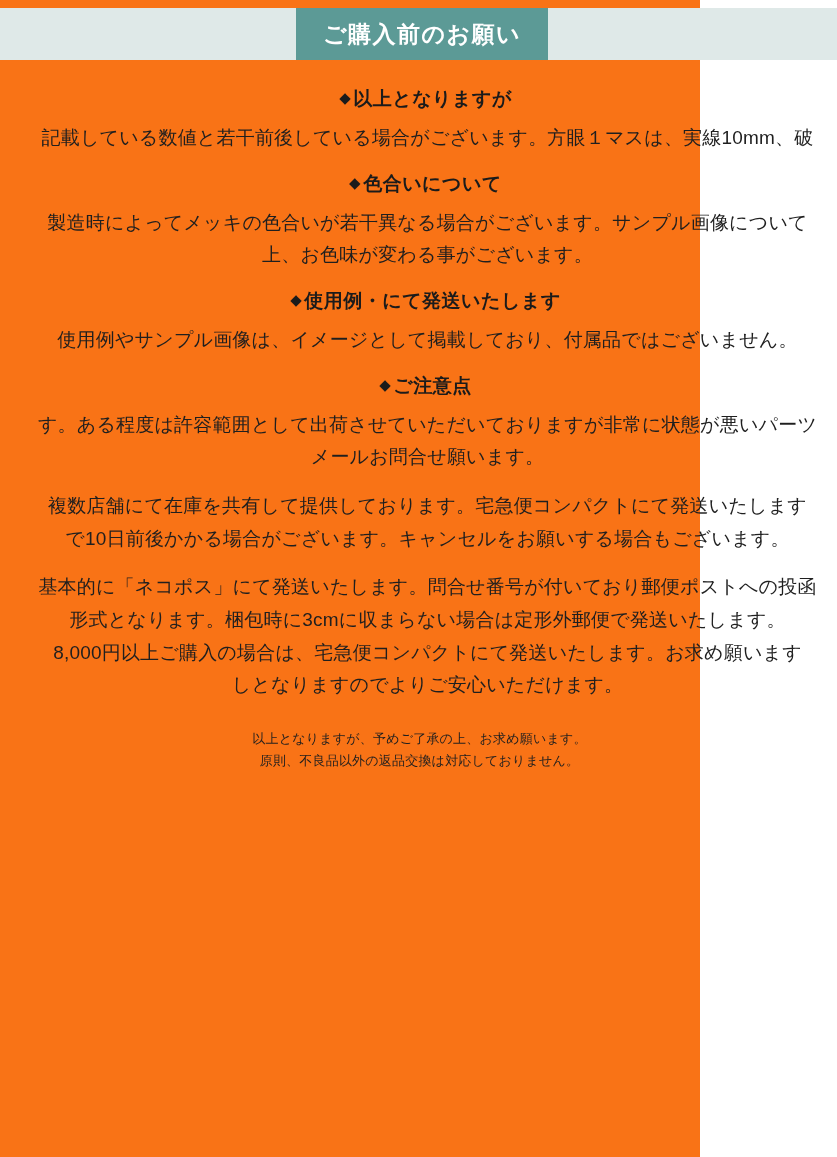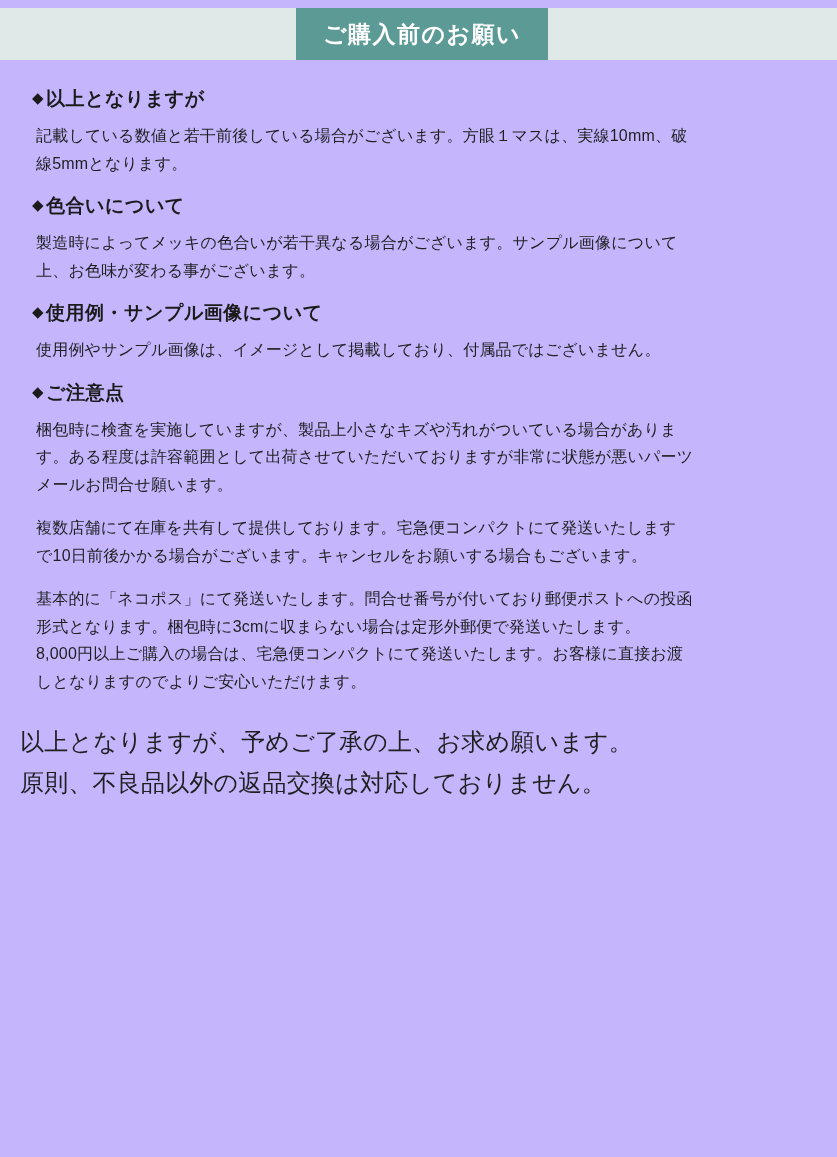--- a/index.html
+++ b/index.html
@@ -9,24 +9,25 @@
   body {
     width: 837px;
     height: 1157px;
     background: #ffffff;
     font-family: "Liberation Sans", "DejaVu Sans", sans-serif;
     color: #222222;
     overflow: hidden;
   }
   .page {
     position: relative;
-    width: 837px;
+    width: 700px;
     height: 1157px;
-    background: #c4b5fd;
+    background: #f97316;
     box-sizing: border-box;
+    text-align: center;
   }
 
   
   .header-band {
     position: absolute;
     top: 8px;
     left: 0;
     width: 837px;
     height: 52px;
   }
@@ -84,31 +85,31 @@
     margin: 14px 0 10px 14px;
     letter-spacing: 0.5px;
   }
   .diamond {
     font-size: 15px;
     position: relative;
     top: -2px;
     margin-right: 2px;
   }
   .section-body {
-    font-size: 16px;
+    font-size: 19px;
     line-height: 1.72;
     color: #1f1f1f;
     margin: 0 0 16px 18px;
     letter-spacing: 0.2px;
   }
   .section-body p {
     margin: 0;
   }
   .closing {
-    font-size: 24px;
+    font-size: 13px;
     line-height: 1.72;
     color: #1f1f1f;
     margin: 26px 0 0 2px;
     letter-spacing: 0.2px;
   }
   .closing p {
     margin: 0;
   }
 </style>
 </head>
@@ -125,66 +126,64 @@
   </div>
 
   <div class="content">
 
     <div class="section">
       <div class="section-heading">
         <span class="diamond">◆</span><span>以上となりますが</span>
       </div>
       <div class="section-body">
         <p>記載している数値と若干前後している場合がございます。方眼１マスは、実線10mm、破</p>
-        <p>線5mmとなります。</p>
       </div>
     </div>
 
     <div class="section">
       <div class="section-heading">
         <span class="diamond">◆</span><span>色合いについて</span>
       </div>
       <div class="section-body">
         <p>製造時によってメッキの色合いが若干異なる場合がございます。サンプル画像について</p>
         <p>上、お色味が変わる事がございます。</p>
       </div>
     </div>
 
     <div class="section">
       <div class="section-heading">
-        <span class="diamond">◆</span><span>使用例・サンプル画像について</span>
+        <span class="diamond">◆</span><span>使用例・にて発送いたします</span>
       </div>
       <div class="section-body">
         <p>使用例やサンプル画像は、イメージとして掲載しており、付属品ではございません。</p>
       </div>
     </div>
 
     <div class="section">
       <div class="section-heading">
         <span class="diamond">◆</span><span>ご注意点</span>
       </div>
       <div class="section-body">
-        <p>梱包時に検査を実施していますが、製品上小さなキズや汚れがついている場合がありま</p>
         <p>す。ある程度は許容範囲として出荷させていただいておりますが非常に状態が悪いパーツ</p>
         <p>メールお問合せ願います。</p>
       </div>
     </div>
 
     <div class="section">
       <div class="section-body">
         <p>複数店舗にて在庫を共有して提供しております。宅急便コンパクトにて発送いたします</p>
         <p>で10日前後かかる場合がございます。キャンセルをお願いする場合もございます。</p>
       </div>
     </div>
 
     <div class="section">
       <div class="section-body">
         <p>基本的に「ネコポス」にて発送いたします。問合せ番号が付いており郵便ポストへの投函</p>
         <p>形式となります。梱包時に3cmに収まらない場合は定形外郵便で発送いたします。</p>
-        <p>8,000円以上ご購入の場合は、宅急便コンパクトにて発送いたします。お客様に直接お渡</p>
+        <p>8,000円以上ご購入の場合は、宅急便コンパクトにて発送いたします。お求め願います</p>
         <p>しとなりますのでよりご安心いただけます。</p>
       </div>
     </div>
 
     <div class="closing">
       <p>以上となりますが、予めご了承の上、お求め願います。</p>
       <p>原則、不良品以外の返品交換は対応しておりません。</p>
     </div>
 
   </div>

